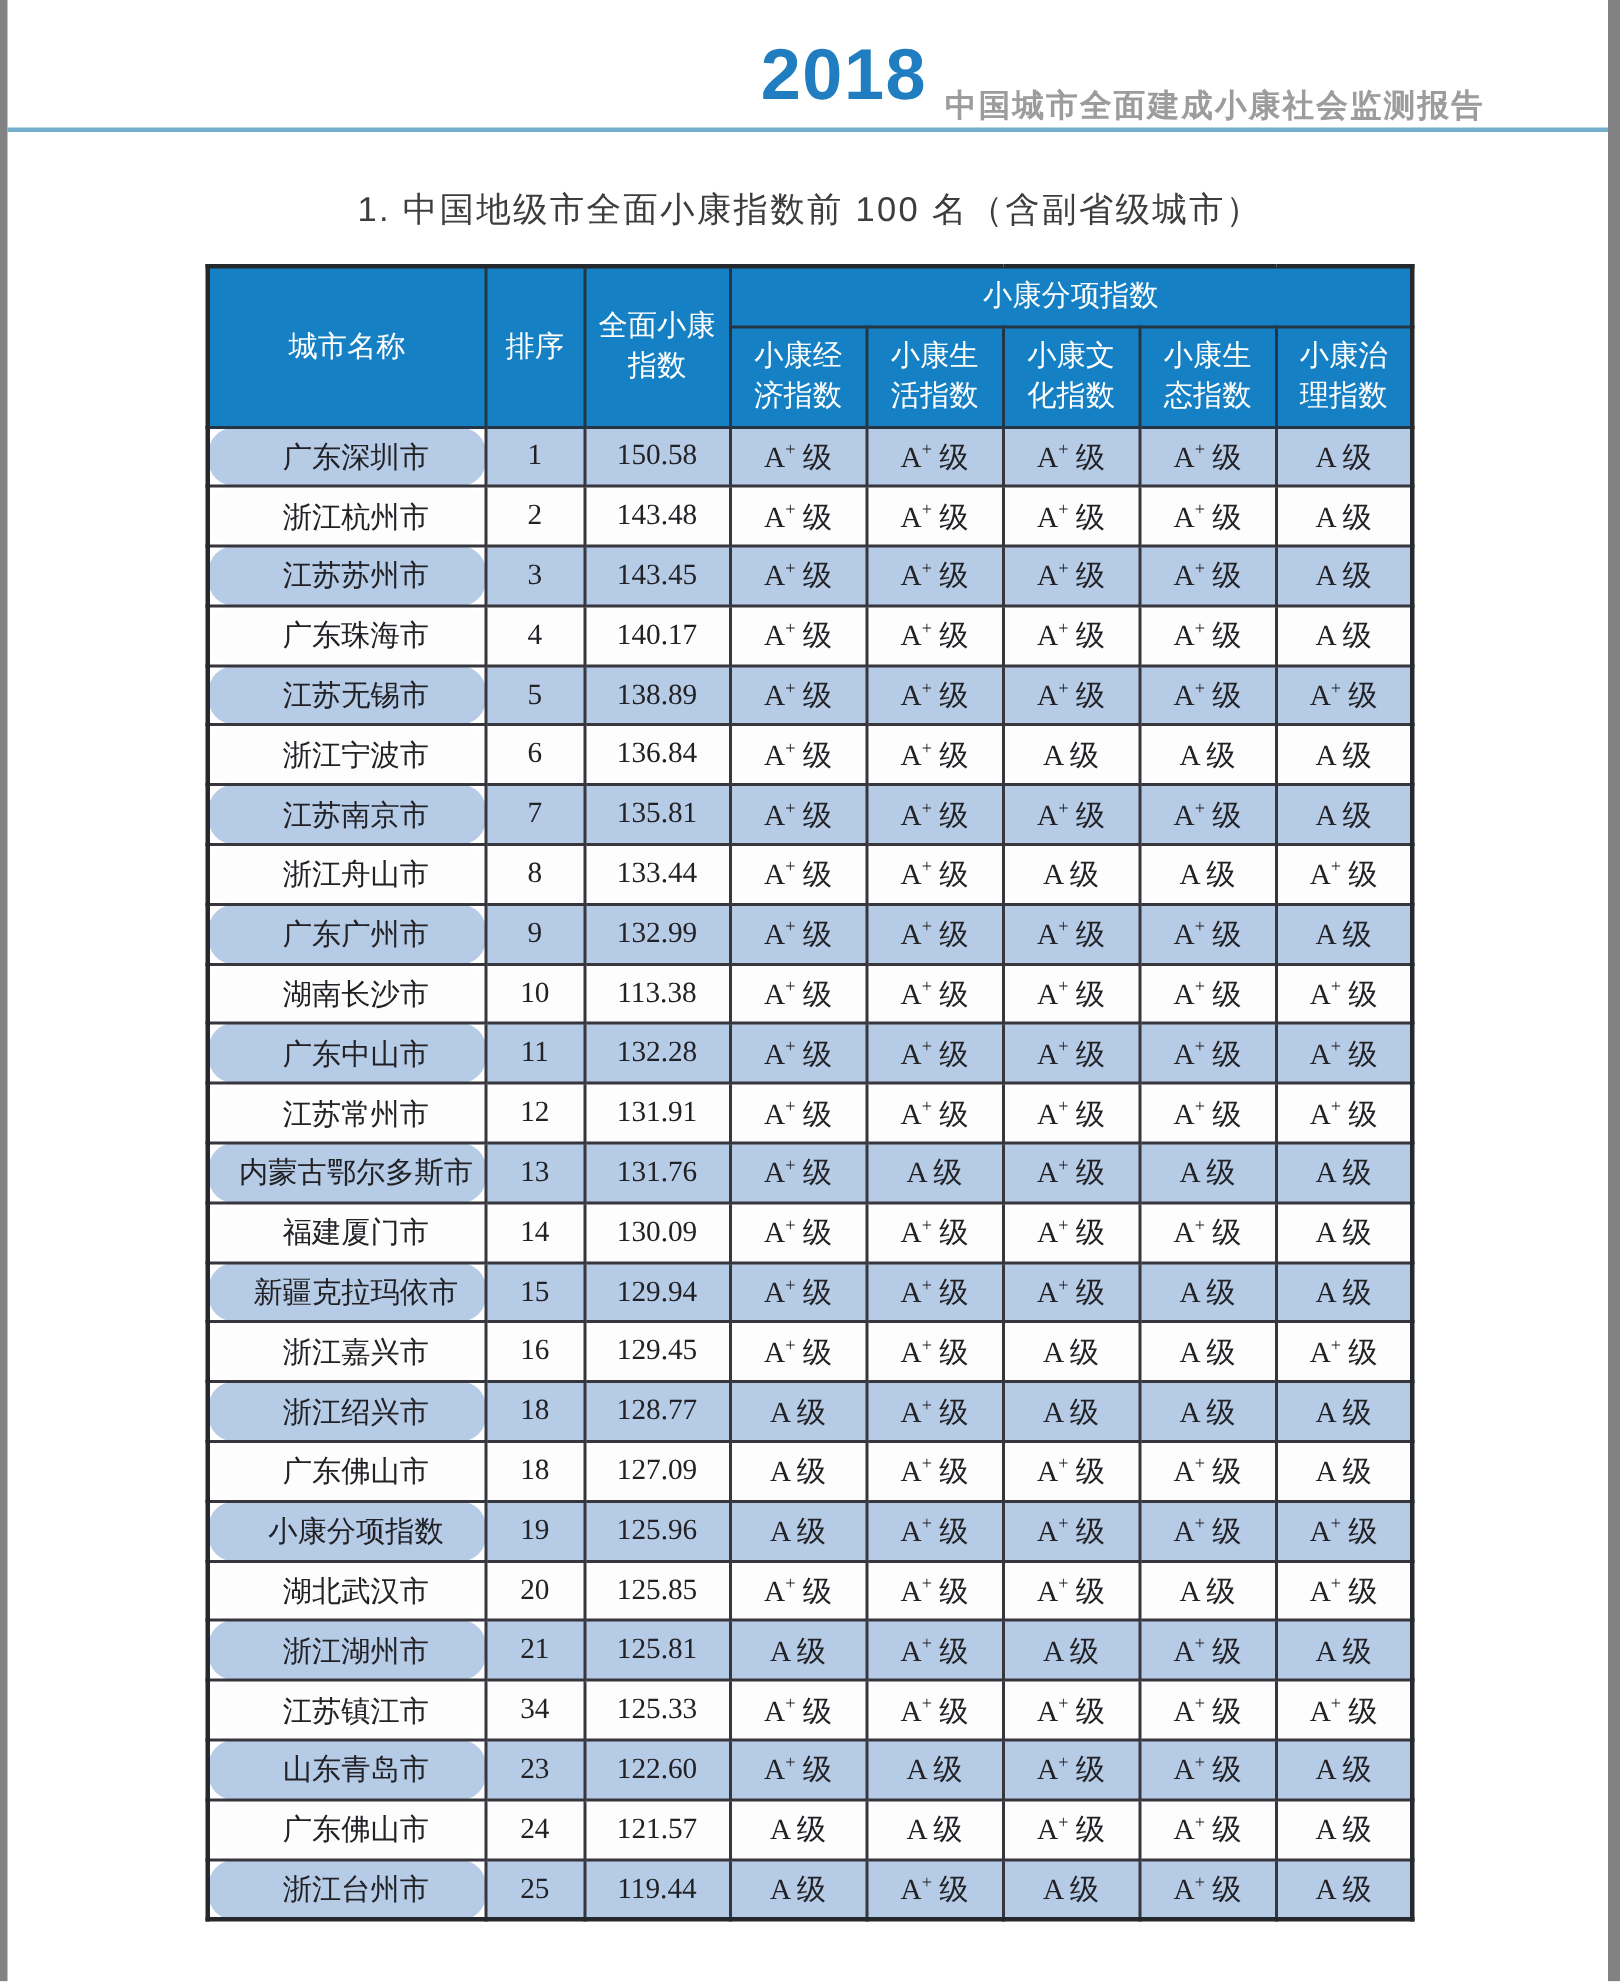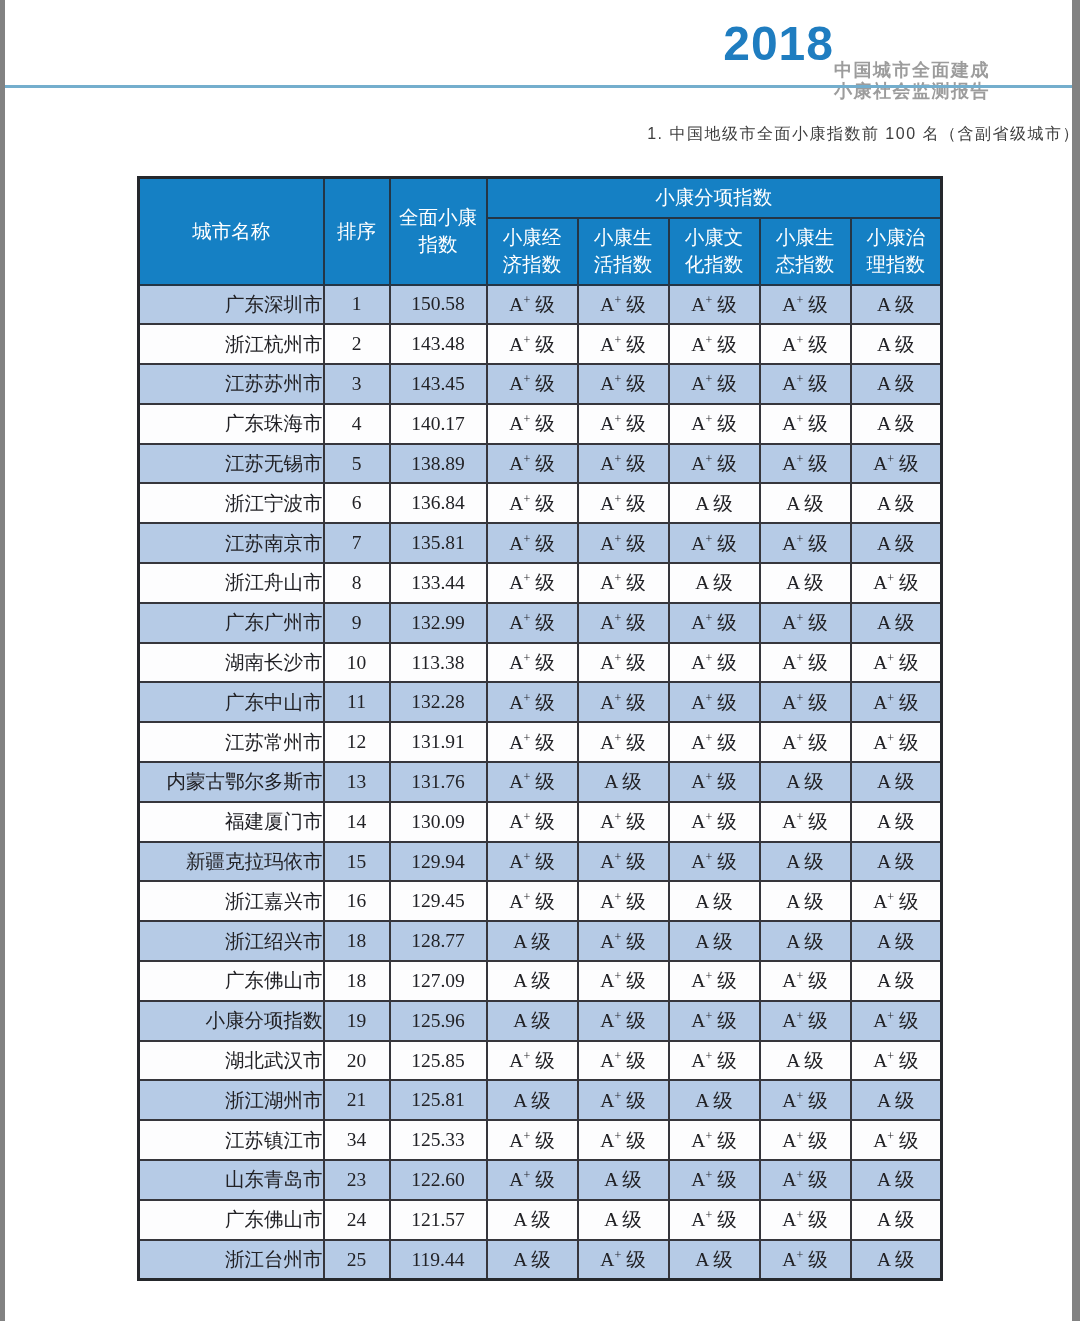--- a/index.html
+++ b/index.html
@@ -9,42 +9,42 @@
     background:#ffffff;
     overflow:hidden;
     font-family:"Liberation Sans", sans-serif;
   }
   .edge{position:absolute;top:0;bottom:0;background:#828282;}
   .edge-left{left:0;width:5px;}
   .edge-right{right:0;width:8px;}
 
   .brand{
     position:absolute;top:20px;right:90px;
-    display:flex;align-items:flex-start;
+    display:flex;align-items:center;gap:12px;
   }
   .brand-year{
     font-size:48px;font-weight:bold;line-height:1;
     letter-spacing:1px;
     color:var(--accent,#1f7dc0);
   }
   .brand-title{
-    display:flex;flex-direction:column;
-    font-size:18px;font-weight:bold;line-height:21px;
+    display:flex;flex-direction:row;
+    font-size:21px;font-weight:bold;line-height:21px;
     letter-spacing:1.5px;
     color:var(--muted,#9c9c9c);
     margin-top:40px;
   }
   .top-rule{
     position:absolute;top:85px;left:5px;right:8px;height:3px;
     background:var(--rule,#74aecd);
   }
   .doc-title{
     position:absolute;top:124px;left:0;right:0;margin:0;
-    text-align:right;
-    font-size:16px;font-weight:normal;letter-spacing:1.5px;
+    text-align:center;
+    font-size:23px;font-weight:normal;letter-spacing:1.5px;
     color:#3d3d3d;
   }
 
   table.rank-table{
     position:absolute;left:137px;top:176px;
     width:803px;
     border-collapse:collapse;table-layout:fixed;
     text-align:center;
     border:3px solid #25282c;
   }
@@ -60,21 +60,21 @@
   .rank-table thead tr.sub-row{height:67px;padding-left:28px;}
   .pre{white-space:pre-line;}
   .rank-table td{
     border:2px solid #36363c;
     font-family:"Liberation Serif","DejaVu Serif",serif;
     font-size:19.5px;
     color:#222226;
     height:37.8px;
     padding:0;
   }
-  .rank-table td.city{text-align:right;padding-left:12px;}
+  .rank-table td.city{text-align:center;padding-left:12px;border-radius:17px;}
   .rank-table tbody tr:nth-child(odd){background:var(--band-bg,#b6cbe6);}
   .rank-table tbody tr:nth-child(even){background:#fdfdfe;}
   .rank-table sup{font-size:62%;line-height:0;}
 </style>
 </head>
 <body>
 
 <div class="page">
   <div class="edge edge-left"></div>
   <div class="edge edge-right"></div>

